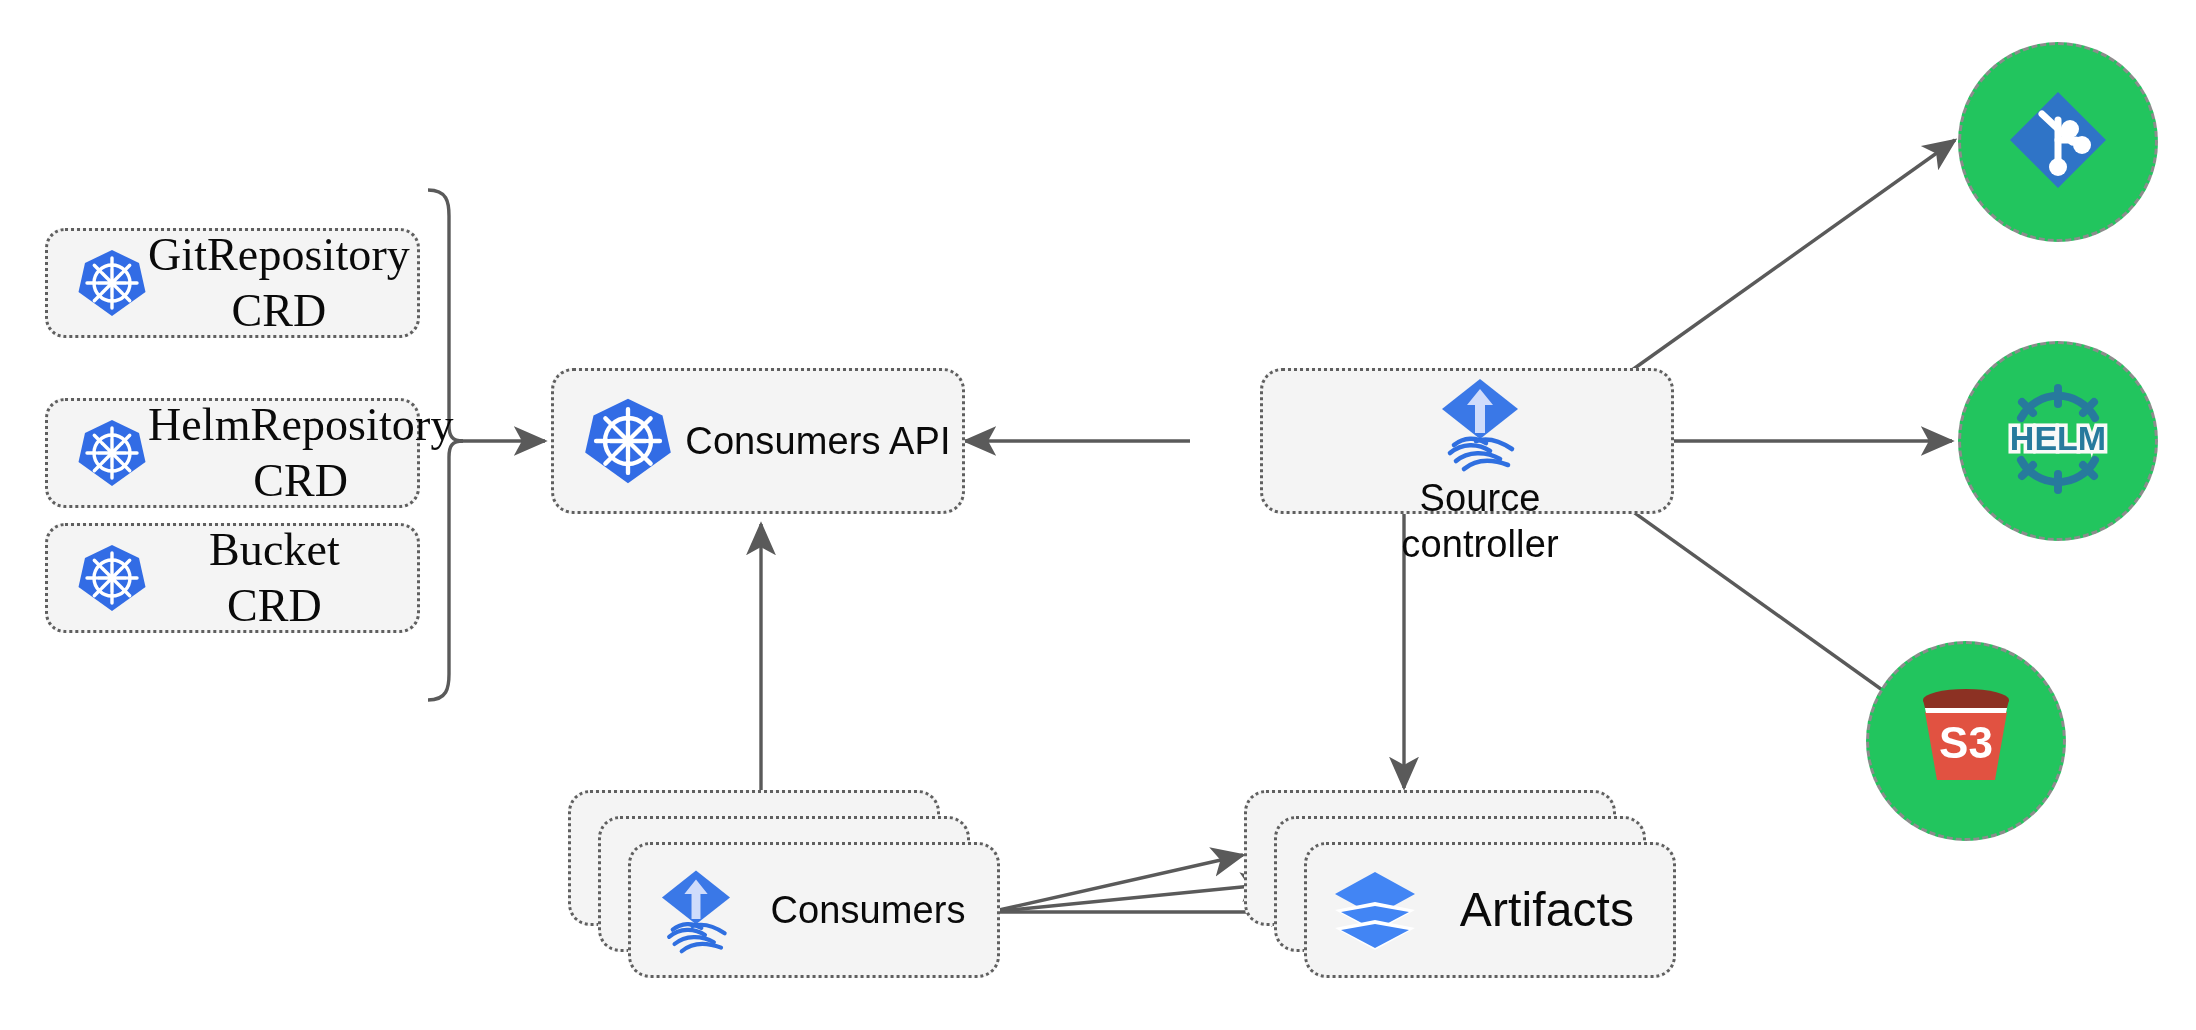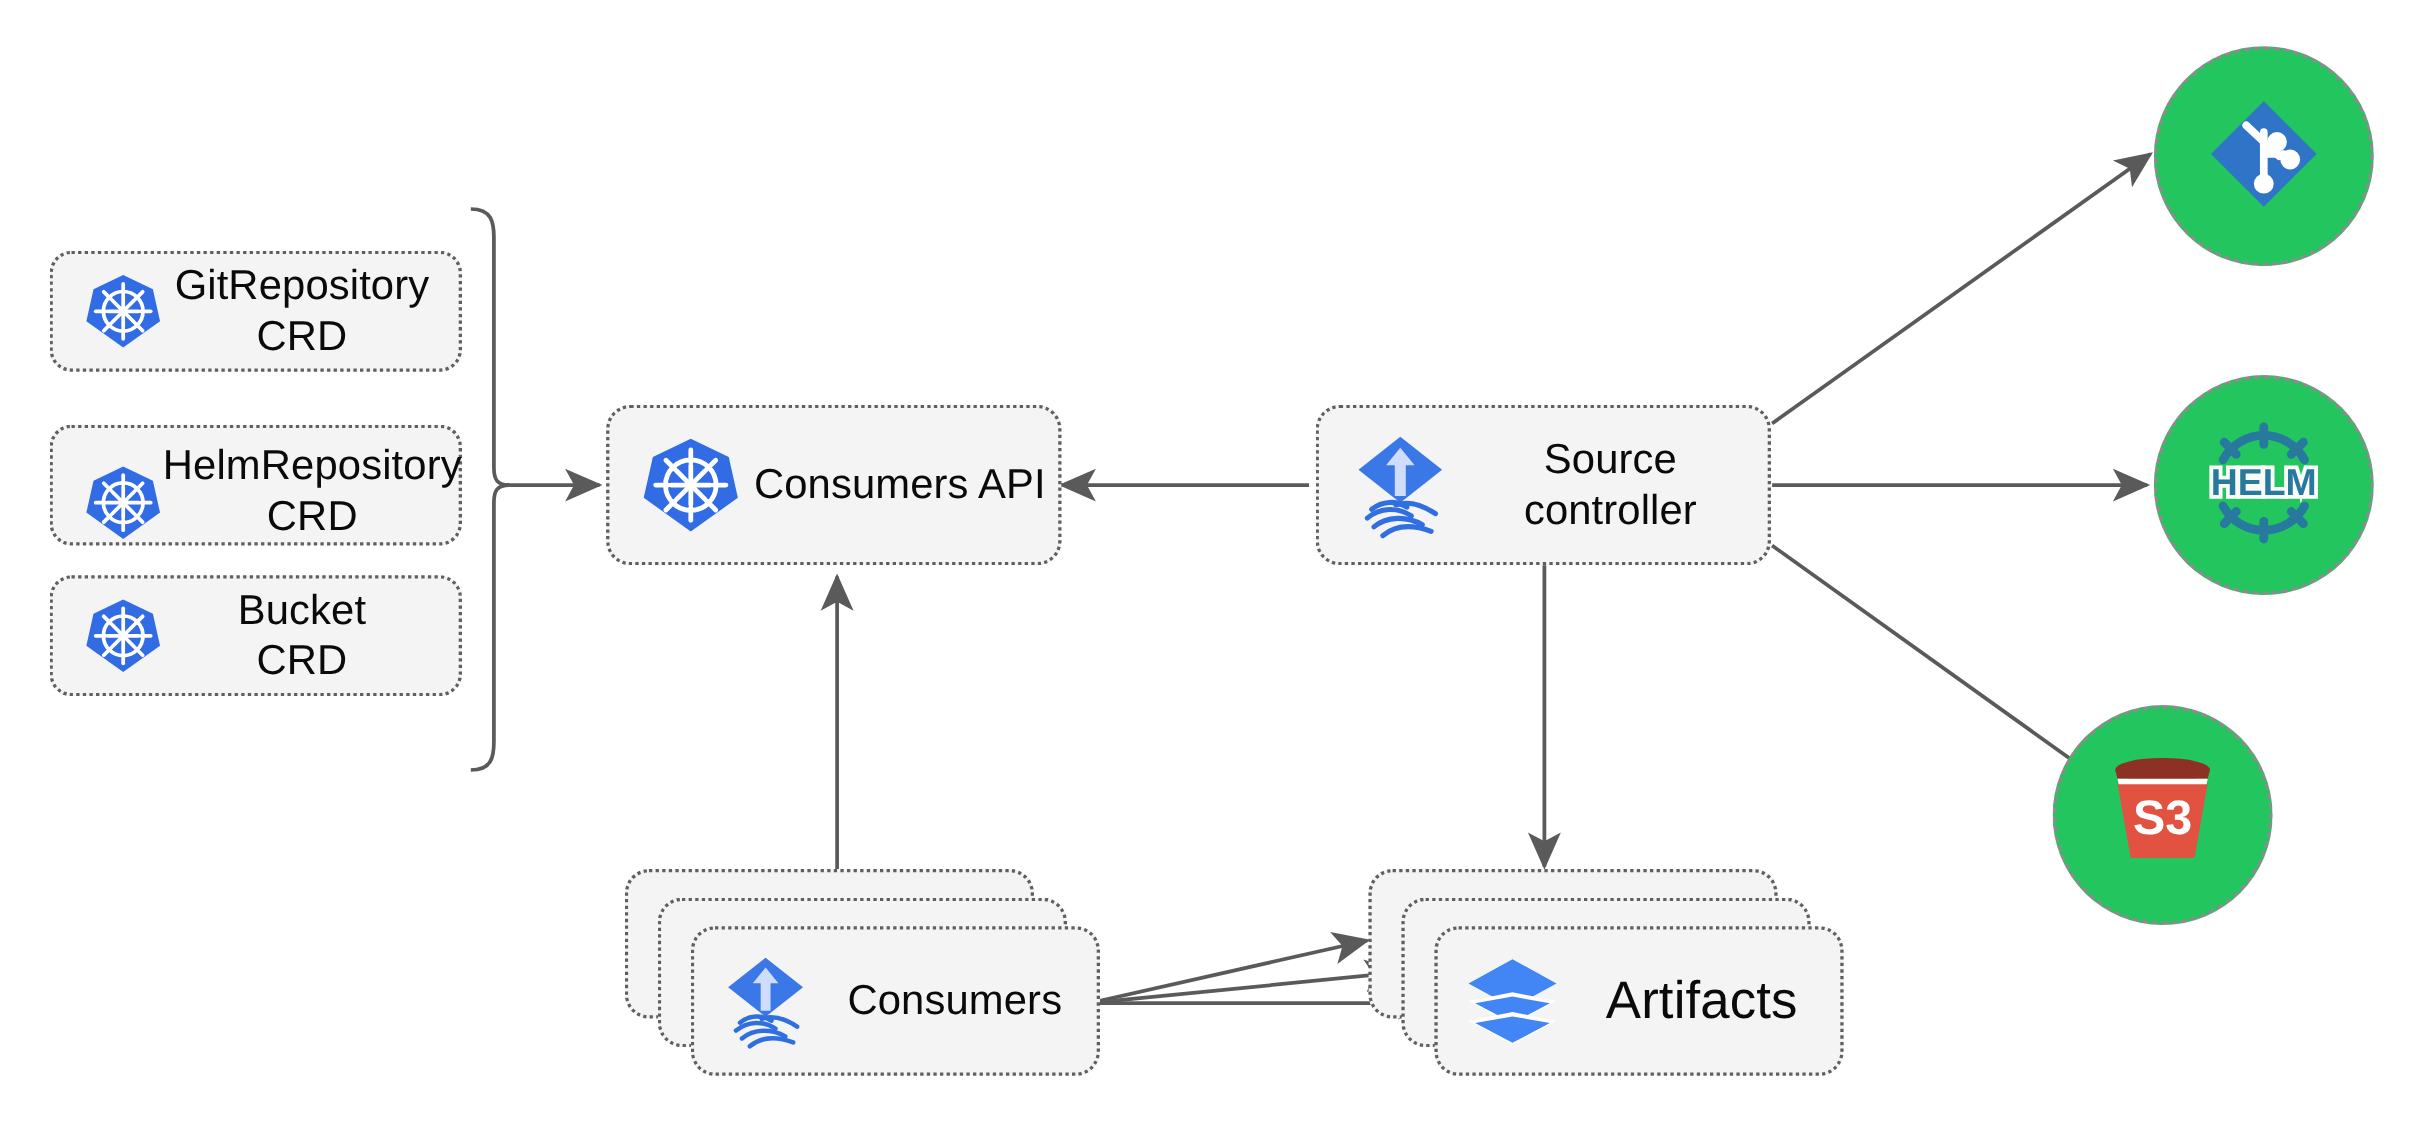--- a/index.html
+++ b/index.html
@@ -35,21 +35,21 @@
     padding-left: 28px;
   }
   .node-label {
     flex: 1;
     text-align: center;
     color: #0a0a0a;
     line-height: 1.22;
     white-space: pre-line;
     letter-spacing: .1px;
   }
-  .crd .node-label { font-size: 38px; padding-right: 16px; }
+  .crd .node-label { font-size: 46px; padding-right: 16px; font-family: Liberation Serif, serif; }
   .big .node-label  { font-size: 38px; }
 
   .node-icon {
     flex: 0 0 auto;
     display: flex;
     align-items: center;
     justify-content: center;
   }
 
   
@@ -152,21 +152,21 @@
           <line x1="46" y1="26" x2="38.5" y2="33.5"></line>
           <line x1="33.5" y1="38.5" x2="26" y2="46"></line>
         </g>
         <circle cx="36" cy="36" r="4" fill="#ffffff"></circle>
       </svg>
     </span>
     <span class="node-label">GitRepository
 CRD</span>
   </div>
 
-  <div class="node crd" style="left:45px; top:386px; width:375px; height:110px;align-items:flex-end;">
+  <div class="node crd" style="left:45px; top:398px; width:375px; height:110px;">
     <span class="node-icon">
       <svg width="72" height="72" viewBox="0 0 72 72">
         <path d="M36 3 L63 16 L69.5 45 L36 69 L2.5 45 L9 16 Z" fill="#326ce5"></path>
         <g fill="none" stroke="#ffffff" stroke-width="3.4" stroke-linecap="round">
           <circle cx="36" cy="36" r="18"></circle>
           <line x1="36" y1="11" x2="36" y2="20"></line>
           <line x1="36" y1="52" x2="36" y2="61"></line>
           <line x1="11" y1="36" x2="20" y2="36"></line>
           <line x1="52" y1="36" x2="61" y2="36"></line>
           <line x1="18.3" y1="18.3" x2="24.7" y2="24.7"></line>
@@ -241,21 +241,21 @@
           <line x1="38.5" y1="38.5" x2="46" y2="46"></line>
           <line x1="46" y1="26" x2="38.5" y2="33.5"></line>
           <line x1="33.5" y1="38.5" x2="26" y2="46"></line>
         </g>
         <circle cx="36" cy="36" r="4" fill="#ffffff"></circle>
       </svg>
     </span>
     <span class="node-label">Consumers API</span>
   </div>
 
-  <div class="node big" style="left:1196px; top:368px; width:414px; height:146px; padding-left:26px;">
+  <div class="node big" style="left:1260px; top:368px; width:414px; height:146px; padding-left:26px;flex-direction:column;">
     <span class="node-icon">
       <svg width="96" height="104" viewBox="0 0 96 104">
         <path d="M48 8 L86 38 L48 68 L10 38 Z" fill="#3a78e7"></path>
         <path d="M48 18 L61 34 L53 34 L53 62 L43 62 L43 34 L35 34 Z" fill="#cfdcfb"></path>
         <g stroke="#2f6fe0" stroke-width="4.6" stroke-linecap="round" fill="none">
           <path d="M22 74 C32 66, 44 66, 54 72"></path>
           <path d="M18 82 C30 72, 46 72, 58 80"></path>
           <path d="M24 90 C36 80, 54 80, 68 88"></path>
           <path d="M32 98 C44 88, 60 88, 76 94"></path>
           <path d="M44 70 C56 66, 68 70, 80 78"></path>

